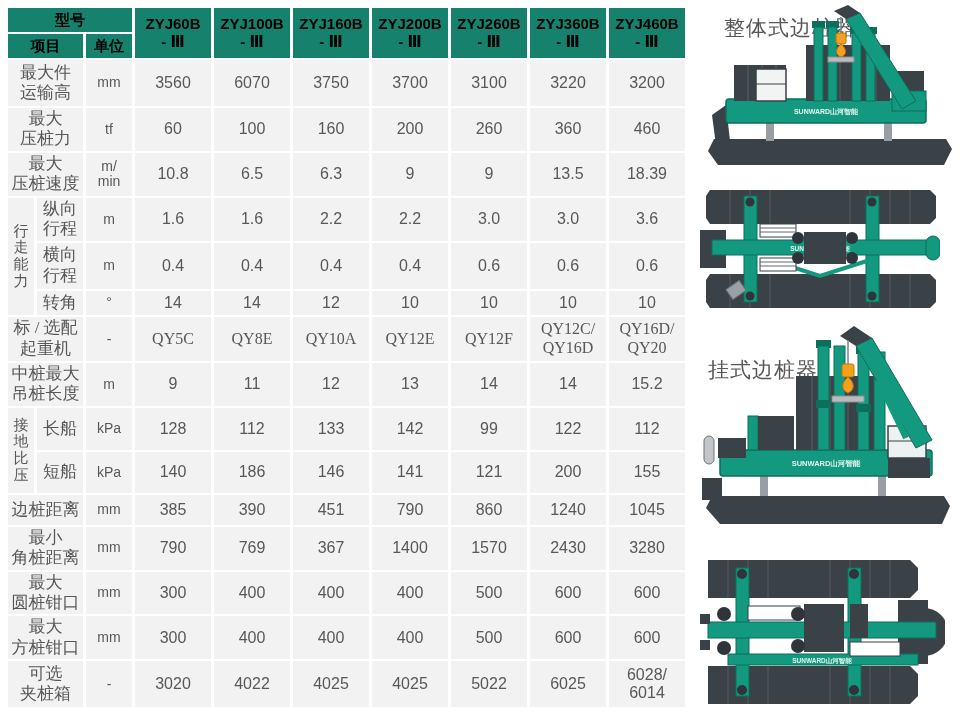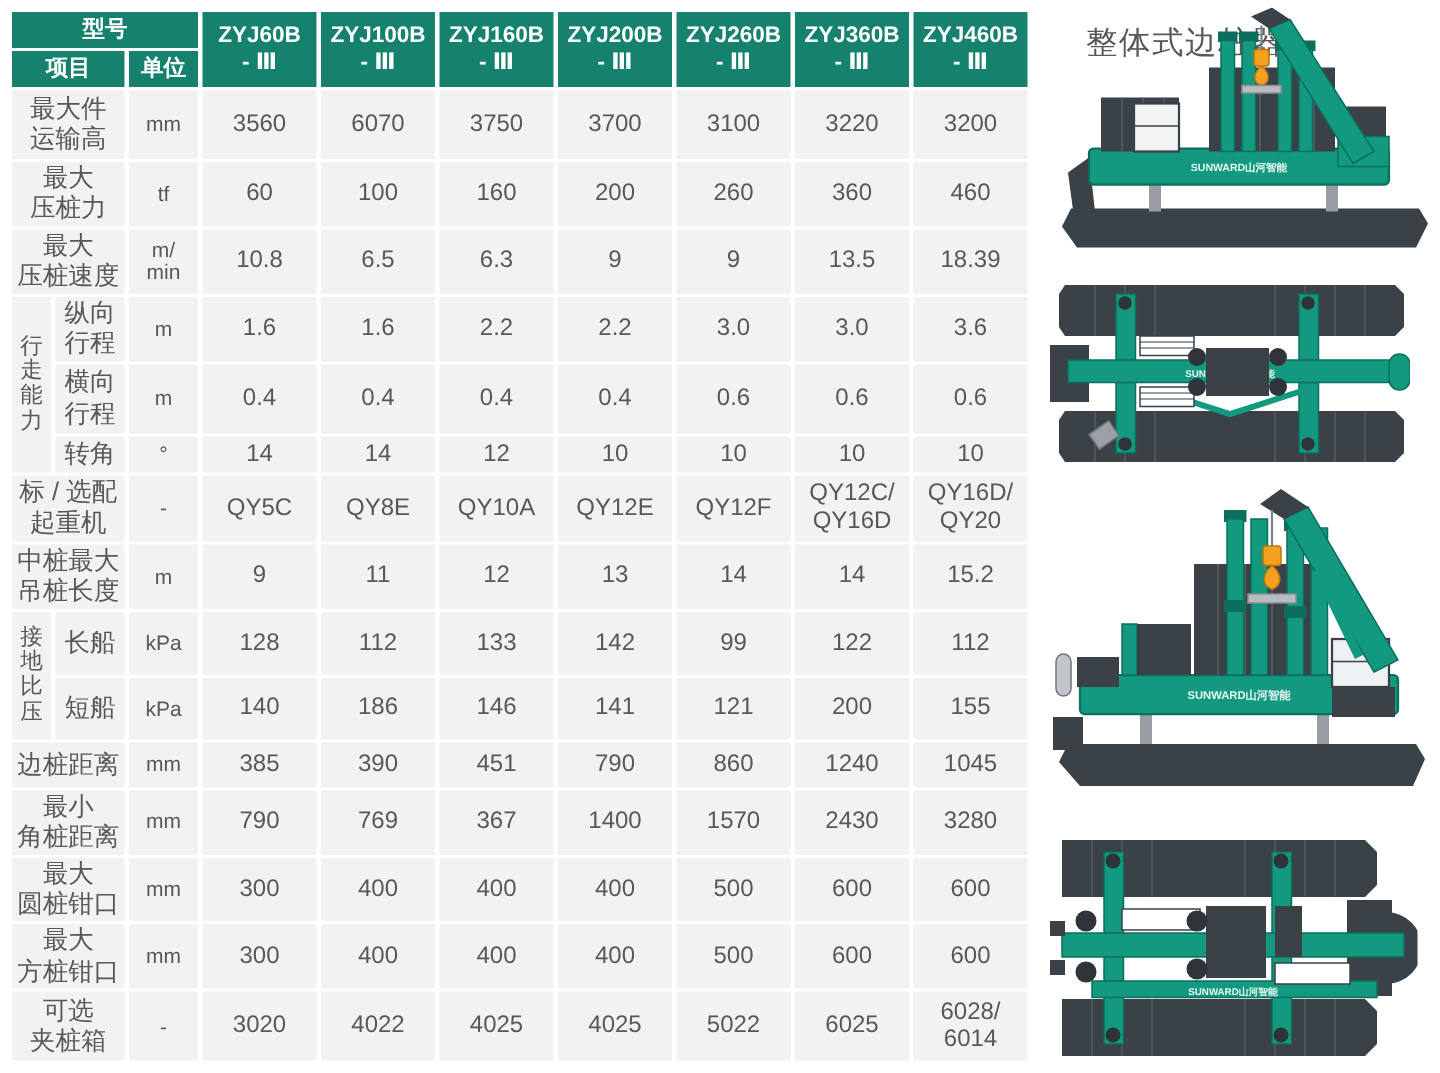--- a/index.html
+++ b/index.html
@@ -1,29 +1,29 @@
 <!DOCTYPE html>
 <html><head>
 <meta charset="utf-8">
 <style>
   html,body{margin:0;padding:0;background:#fff;}
   #page{position:relative;width:960px;height:715px;background:#fff;overflow:hidden;
         font-family:"Liberation Sans","DejaVu Sans",sans-serif;color:#595757;}
   
   table.spec{position:absolute;left:5px;top:6px;border-collapse:separate;border-spacing:3px 2px;table-layout:fixed;}
   table.spec td,table.spec th{text-align:center;vertical-align:middle;white-space:pre-line;overflow:hidden;}
-  table.spec th{background:#16826e;color:#ffffff;font-weight:bold;font-size:15px;line-height:1.2;}
+  table.spec th{background:#16826e;color:#000000;font-weight:bold;font-size:15px;line-height:1.2;}
   table.spec td{background:#f2f2f2;color:#595757;}
   td.lb,td.sb{font-size:17px;line-height:1.2;}
   td.gl{font-size:15px;line-height:1.12;}
   td.un{font-size:14px;line-height:1.1;}
   td.v{font-size:16px;line-height:1.15;}
   tr.hh{height:24px;}
   tr.rA{height:46px;} tr.rB{height:41px;} tr.rC{height:43px;} tr.rD{height:24px;}
-  tr.rE{height:44px;} tr.rF{height:42px;} tr.rG{height:30px;}
+  tr.rE{height:44px;font-family:Liberation Serif, serif;} tr.rF{height:42px;} tr.rG{height:30px;}
   
   #side{position:absolute;left:700px;top:0;width:260px;height:715px;}
   .mlabel{position:absolute;font-size:21px;color:#595757;letter-spacing:1px;white-space:nowrap;}
   #lab1{left:24px;top:14px;}
   #lab2{left:8px;top:356px;}
   .mimg{position:absolute;}
 </style>
 </head>
 <body>
 
@@ -339,20 +339,21 @@
         <circle cx="50" cy="16" r="4.5" fill="#2e343a"></circle>
           <circle cx="50" cy="110" r="4.5" fill="#2e343a"></circle>
         <circle cx="172" cy="16" r="4.5" fill="#2e343a"></circle>
           <circle cx="172" cy="110" r="4.5" fill="#2e343a"></circle>
       </g>
       <g>
         <rect x="28" y="98" width="16" height="12" fill="#9aa0a5" stroke="#6f757a" transform="rotate(-35 36 104)"></rect>
       </g>
     </svg>
 
+    <div id="lab2" class="mlabel">挂式边桩器</div>
 
     <svg class="mimg" style="left:0;top:320px" width="258" height="218" viewBox="0 0 258 218">
       <g>
         <polygon points="12,176 244,176 250,186 242,204 20,204 6,188" fill="#3a4147"></polygon>
         <rect x="2" y="158" width="20" height="22" fill="#3a4147"></rect>
       </g>
       <g>
         <rect x="60" y="154" width="8" height="22" fill="#989ea3"></rect>
         <rect x="178" y="154" width="8" height="22" fill="#989ea3"></rect>
         <rect x="20" y="130" width="212" height="26" rx="3" fill="#12997f" stroke="#0c6f5c" stroke-width="1.5"></rect>

